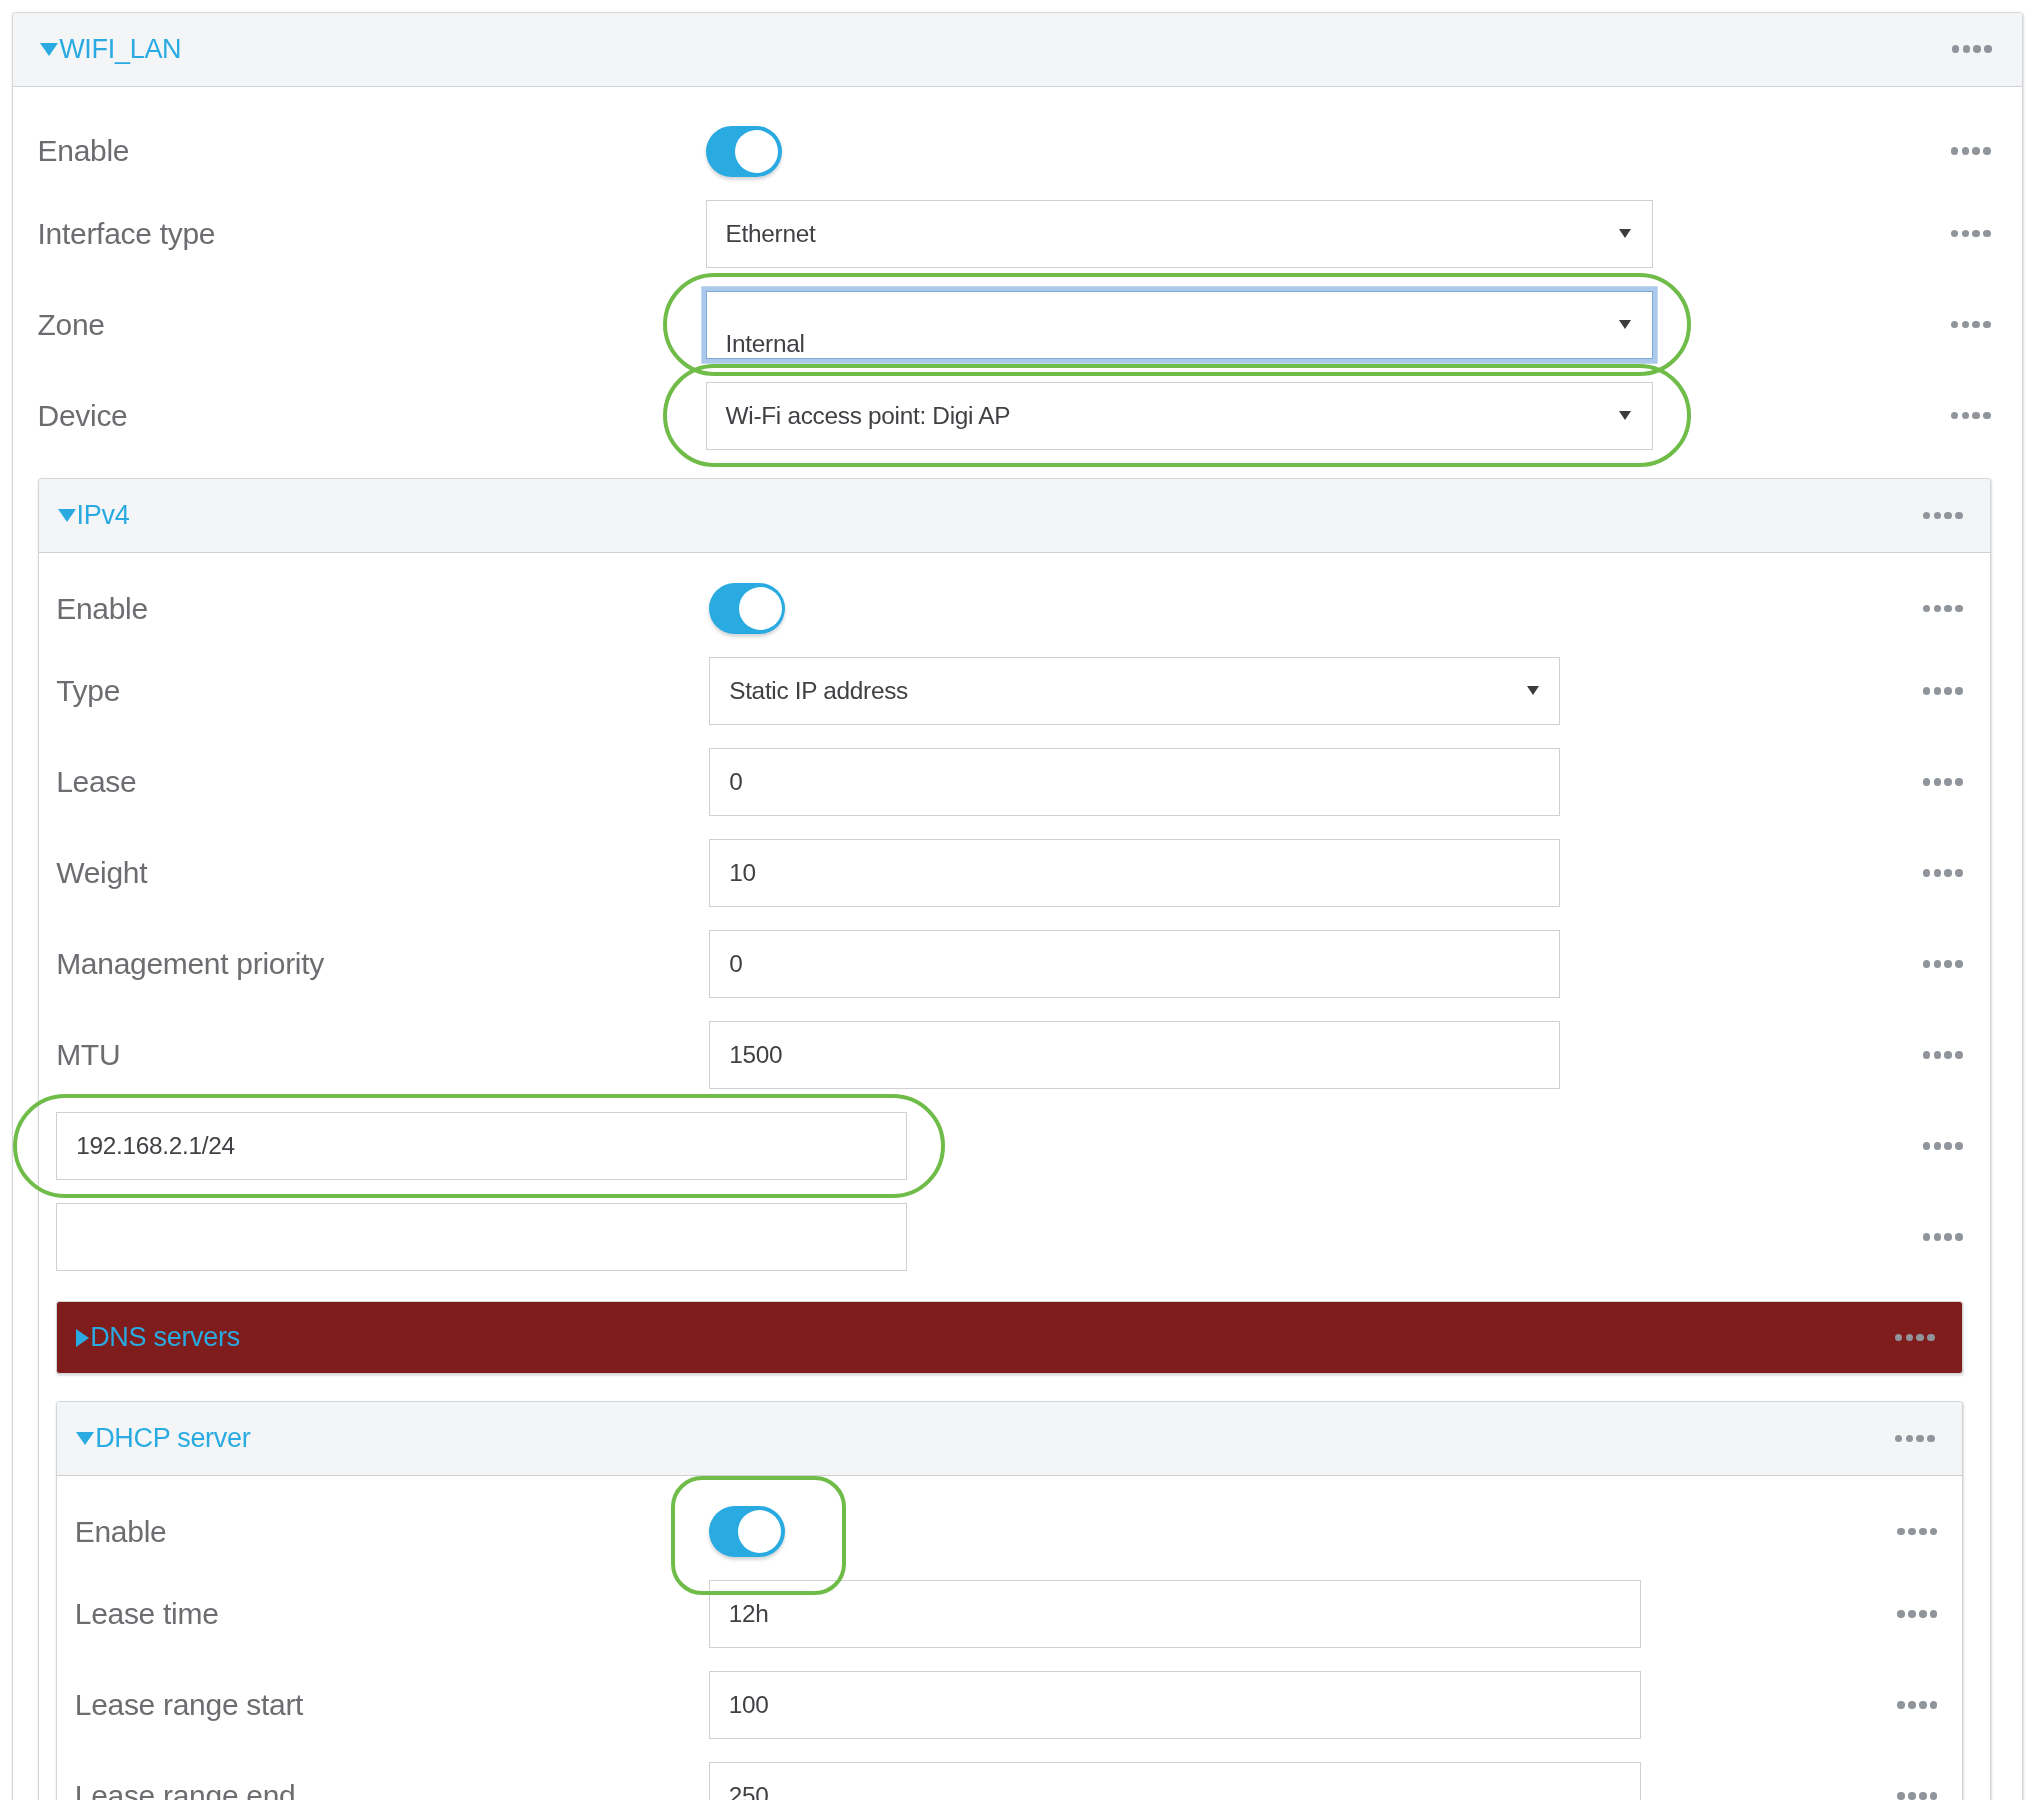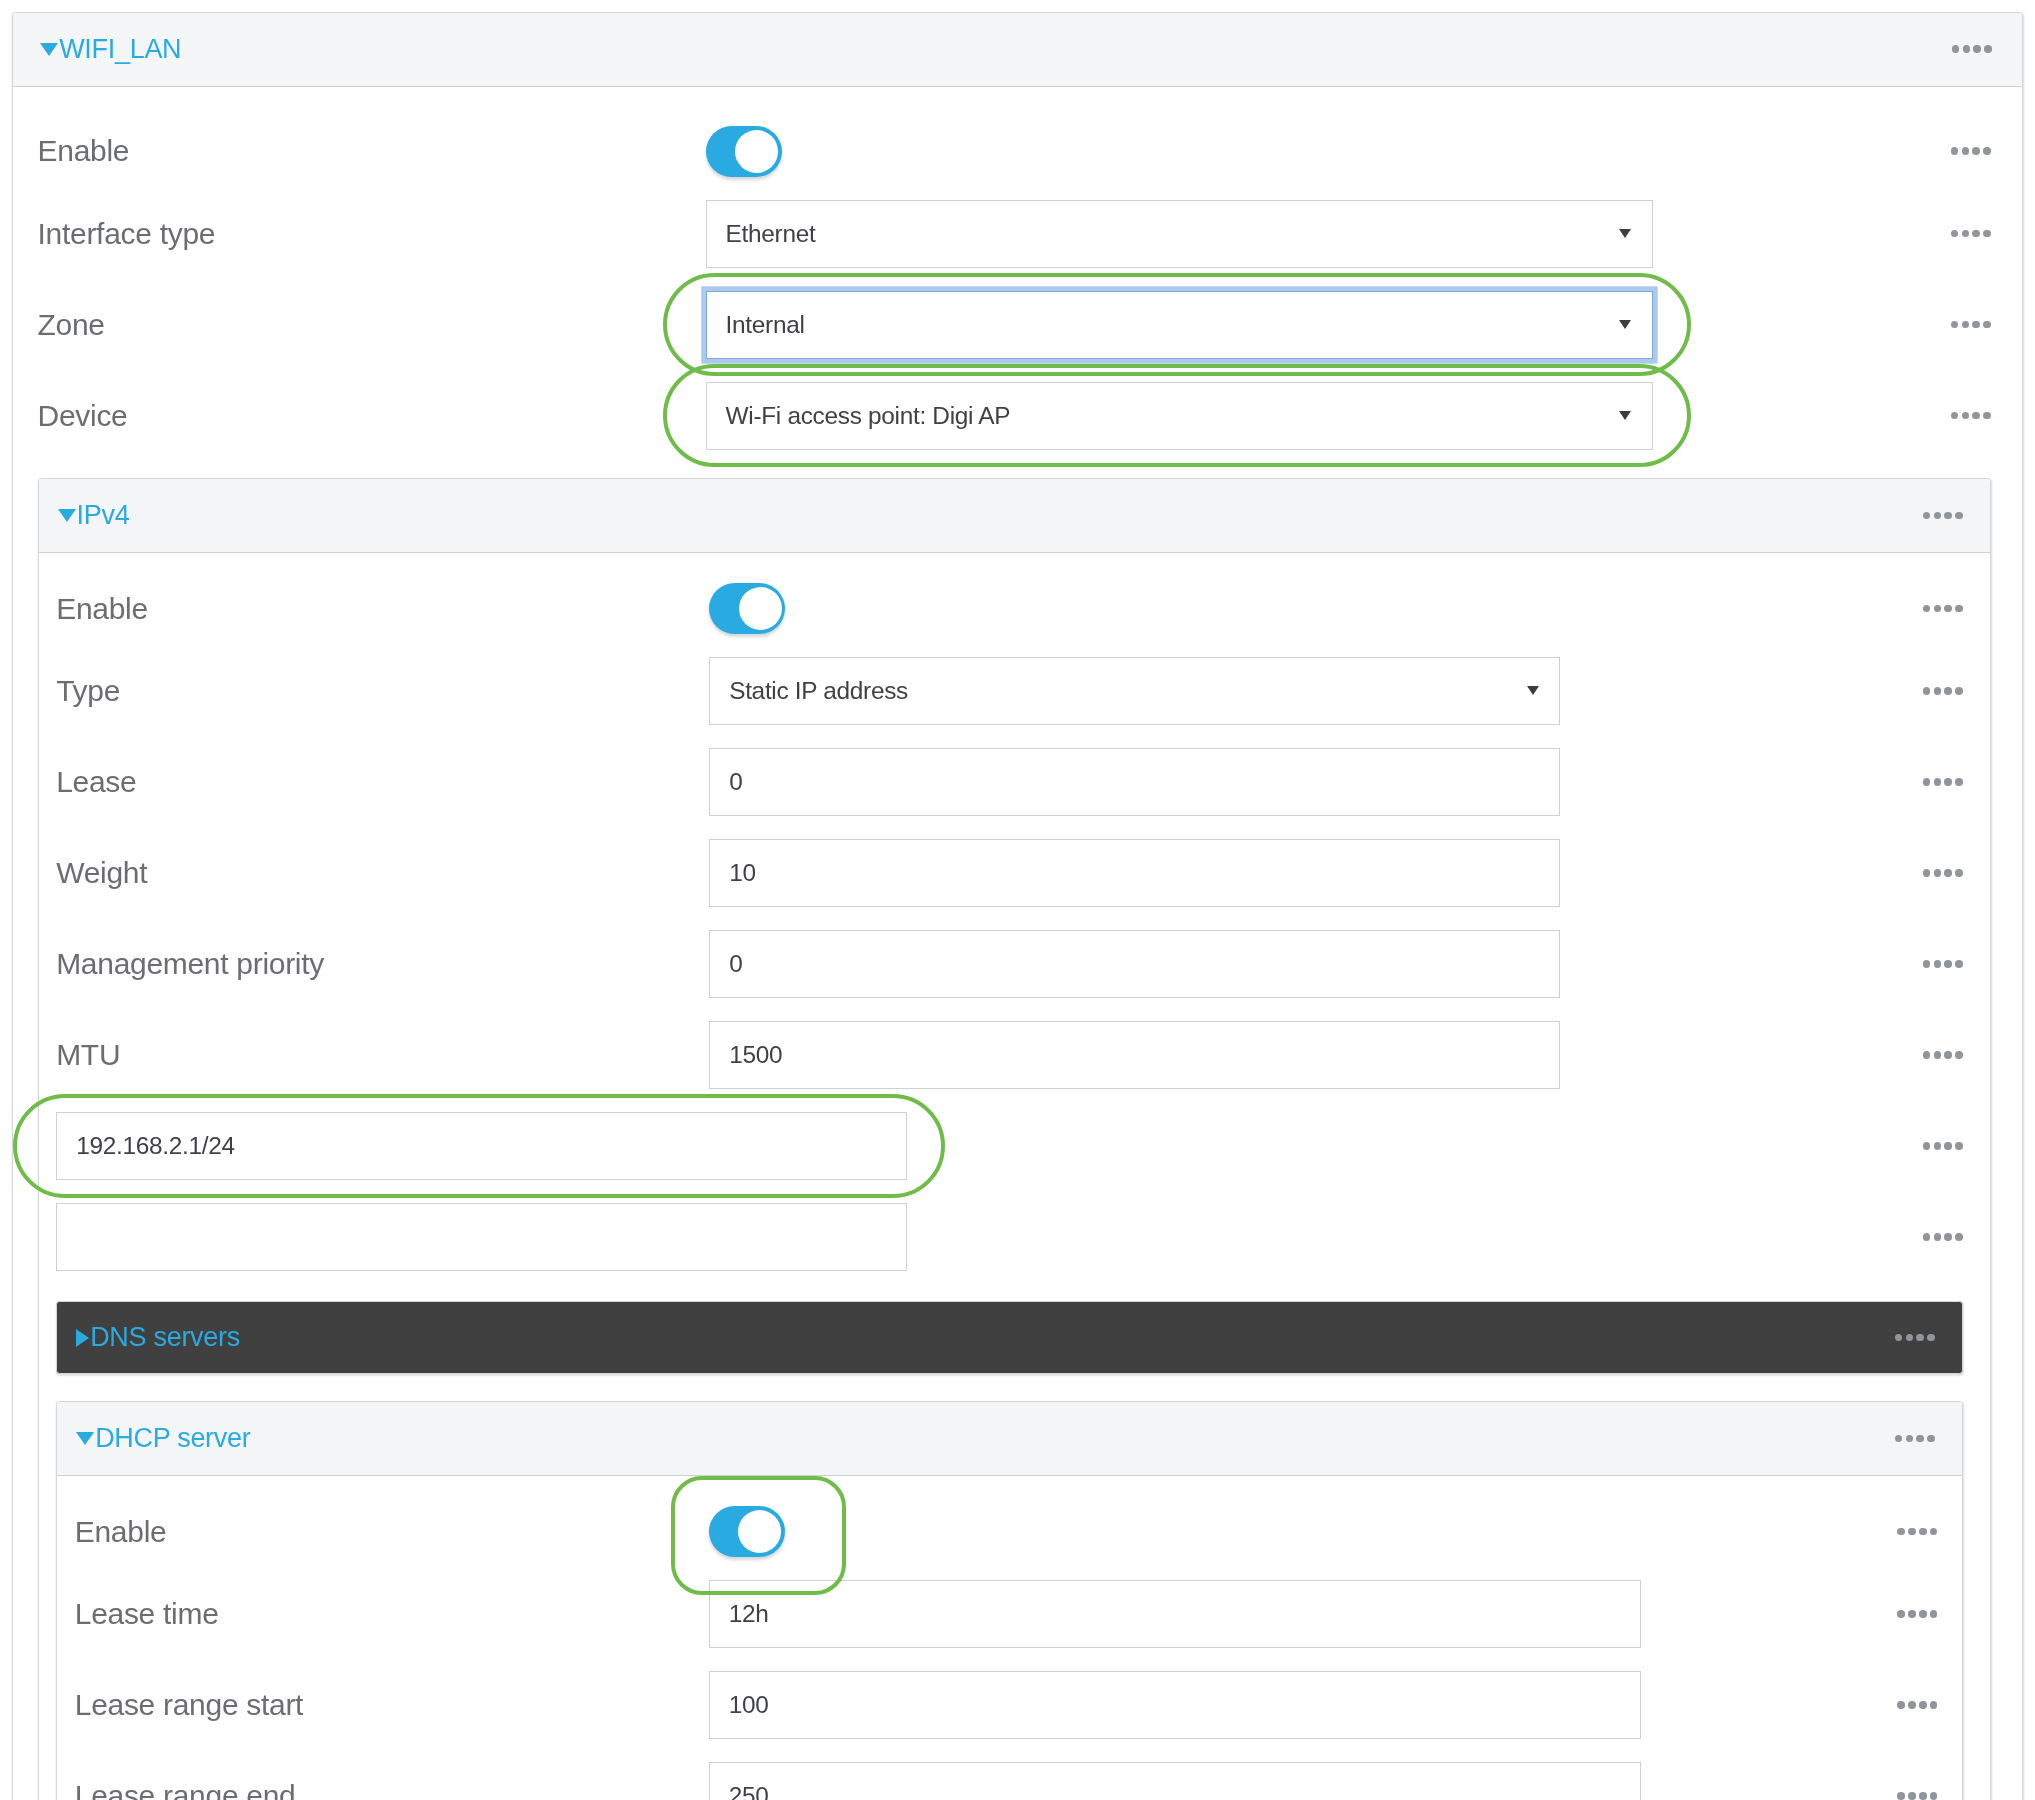--- a/index.html
+++ b/index.html
@@ -43,34 +43,34 @@
     width:100%;display:flex;align-items:center;padding:0 52px 0 19px;
     font-size:24.4px;color:#3f4144;letter-spacing:-0.3px;
   }
   input.box{padding:0 19px;outline:none;font-family:inherit;border-radius:0;}
   .select{cursor:pointer;position:relative;}
   .select .caret{
     position:absolute;right:20.3px;top:50%;margin-top:-4.7px;width:0;height:0;
     border-left:6.8px solid transparent;border-right:6.8px solid transparent;
     border-top:9.5px solid #3a3c3e;
   }
-  .select.focused{border-color:#7fa9d8;box-shadow:0 0 0 4.7px #abc9ea;}
+  .select.focused{border-color:#7fa9d8;box-shadow:0 0 0 4.7px #abc9ea;align-items:flex-end;}
   .togglefld{height:51px;display:flex;align-items:center;}
   .toggle{
     width:76px;height:51px;border-radius:26px;background:#29abe2;
     position:relative;cursor:pointer;box-shadow:0 2.7px 3.4px rgba(80,85,90,.25);flex:none;
   }
   .toggle .knob{
     position:absolute;top:4.1px;right:3.4px;width:43px;height:43px;border-radius:50%;background:#fff;
   }
   .annot{position:absolute;border:4.7px solid #6fbc49;pointer-events:none;z-index:3;border-radius:53px;}
   .annot.pill{left:-43px;right:-38px;top:-17.6px;bottom:-17.6px;}
   .annot.sq{left:-38px;top:-30px;width:167px;height:111px;border-radius:31px;}
   .bar{
-    height:73px;background:#404040;border:1.4px solid #d4d5d7;border-radius:3.4px;
+    height:73px;background:#7f1d1d;border:1.4px solid #d4d5d7;border-radius:3.4px;
     display:flex;align-items:center;padding:0 27px 0 19px;margin-top:30px;
     box-shadow:0.7px 1.4px 1.4px rgba(120,122,125,.22);cursor:pointer;box-sizing:border-box;
   }
   .sub{margin-top:28.5px;margin-right:0;}
   .sub .phead{padding:0 27px 0 19px;}
   .sub2{margin-top:27px;}
 </style>
 </head>
 <body>
 

